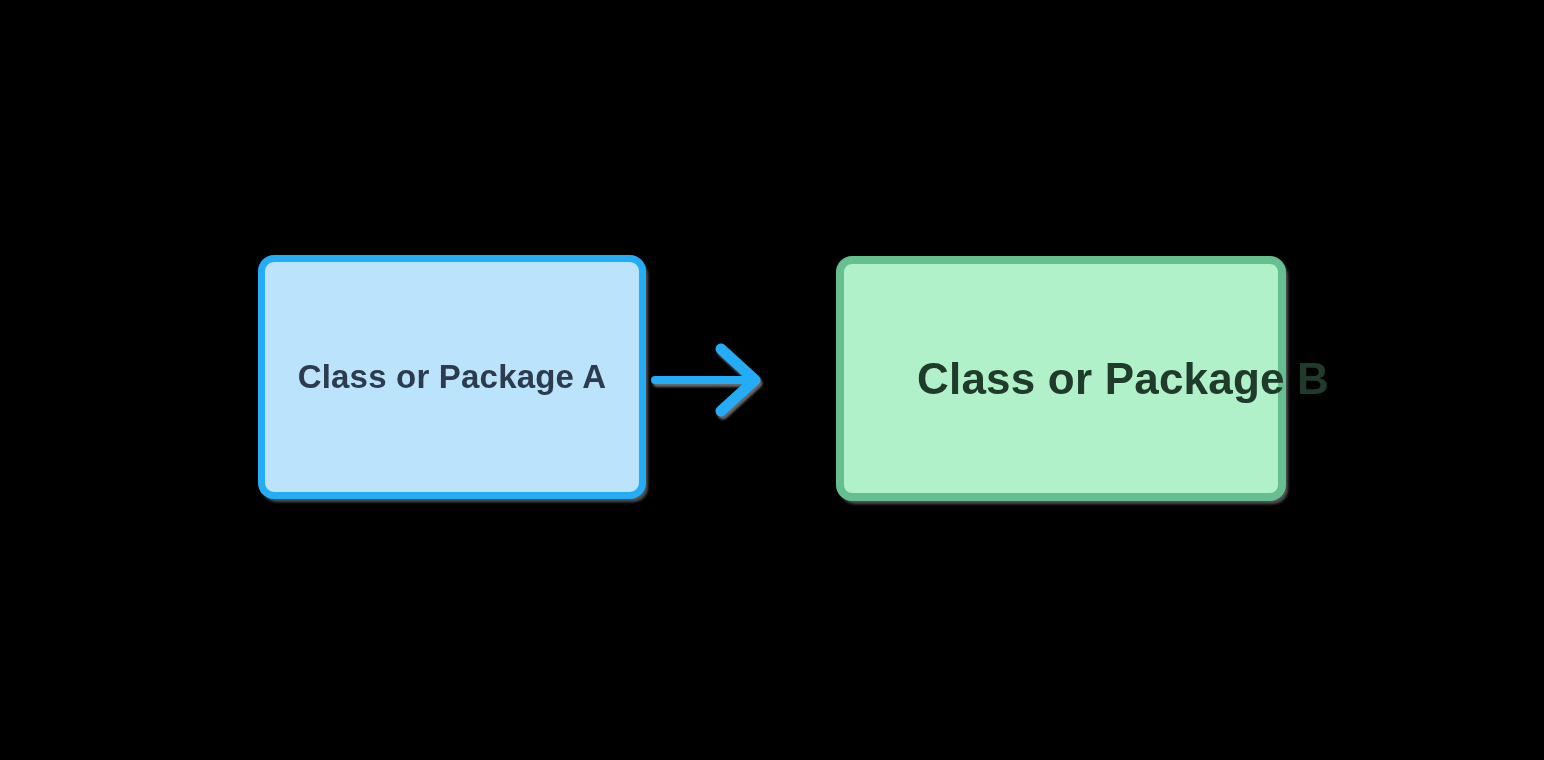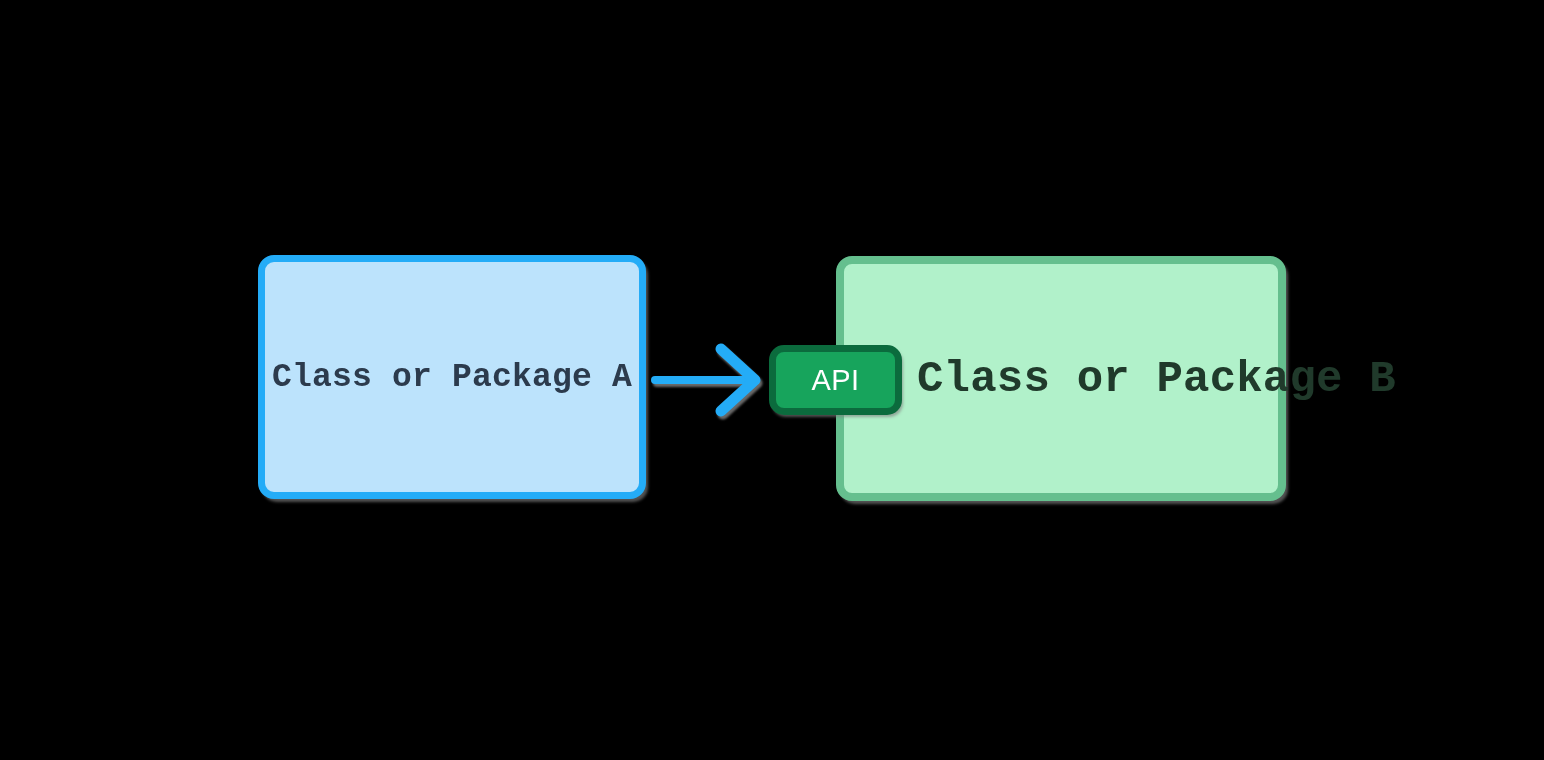--- a/index.html
+++ b/index.html
@@ -14,21 +14,20 @@
     background: #000000;
     overflow: hidden;
     font-family: "Liberation Sans", sans-serif;
   }
   .box {
     position: absolute;
     box-sizing: border-box;
     display: flex;
     align-items: center;
     box-shadow: 3px 4px 3px -1px rgba(128,128,128,0.65);
-    font-family: Liberation Mono, monospace;
   }
   .box-a {
     left: 258px;
     top: 255px;
     width: 388px;
     height: 244px;
     background: #BCE3FC;
     border: 7px solid #24ACF7;
     border-radius: 16px;
     justify-content: center;
@@ -100,17 +99,14 @@
 
   <svg class="arrow" viewBox="0 0 114 80" xmlns="http://www.w3.org/2000/svg">
     <path d="M 7 40 H 97" fill="none" stroke-width="8" stroke-linecap="round" stroke="#24ACF7"></path>
     <path d="M 73 9 L 107 40 L 73 71" fill="none" stroke-width="11" stroke-linecap="round" stroke-linejoin="round" stroke="#24ACF7"></path>
   </svg>
 
   <div class="box box-b">
     <span class="box-label">Class or Package B</span>
   </div>
 
-  <div class="api-badge">
-    <span>API</span>
-  </div>
 
 </div>
 
 </body></html>

